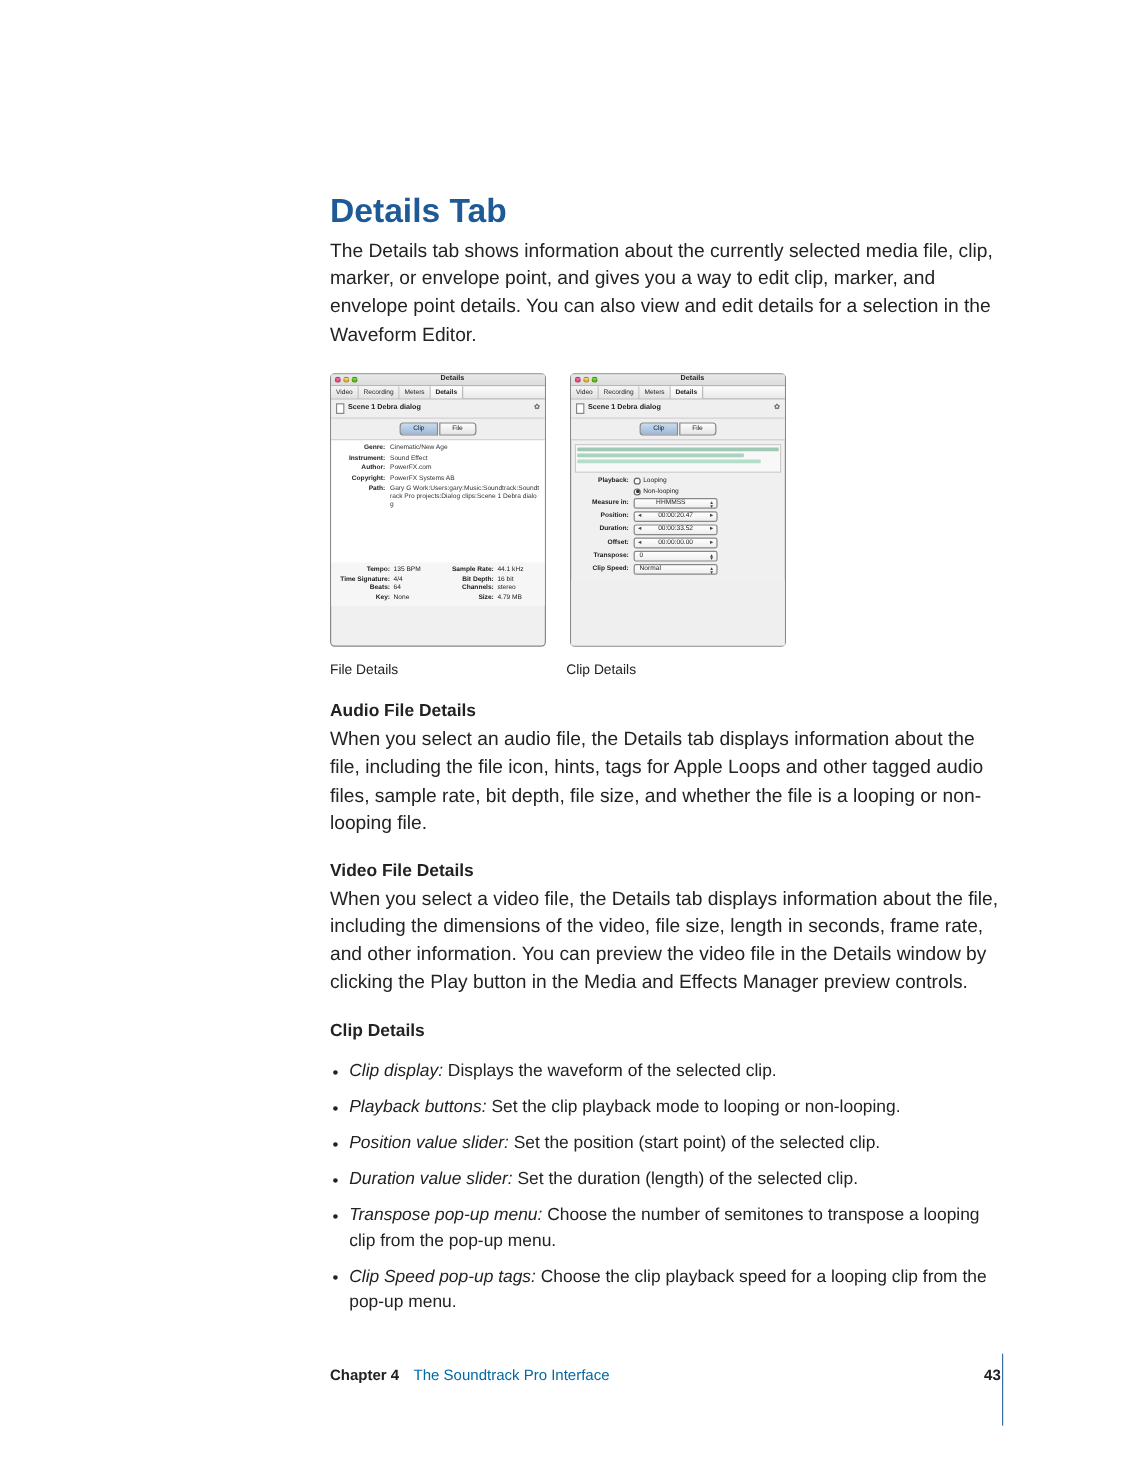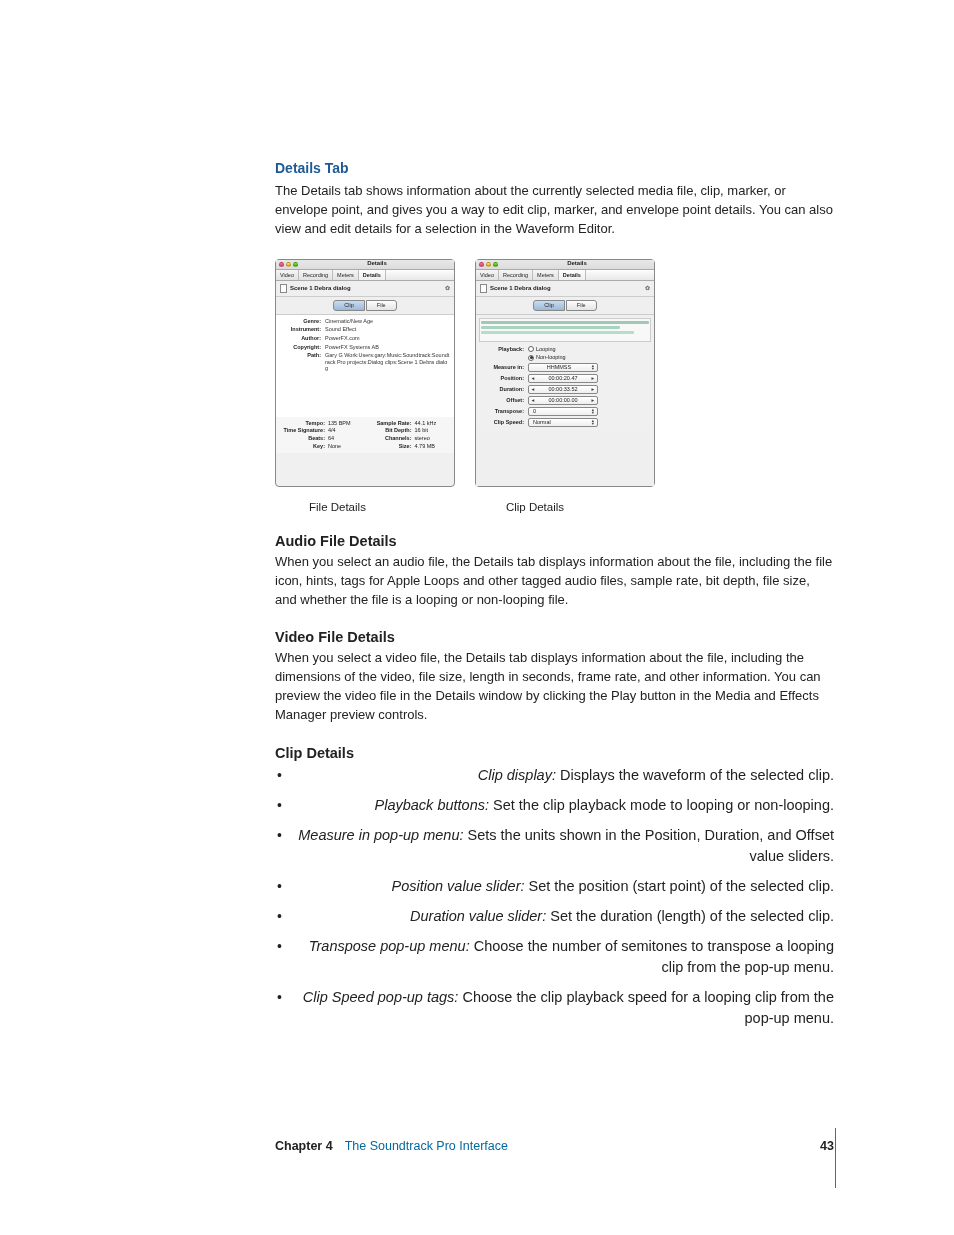--- a/index.html
+++ b/index.html
@@ -22,26 +22,26 @@
     .right-rule {
       position: absolute;
       right: 118px;
       top: 1128px;
       height: 60px;
       width: 1px;
       background: #3a6ea5;
     }
     h2.section-head {
       color: #1e5a96;
-      font-size: 14px;
+      font-size: 28px;
       font-weight: 600;
       margin-bottom: 6px;
     }
     p.body {
-      font-size: 13px;
+      font-size: 16px;
       line-height: 1.45;
       margin-bottom: 12px;
       color: #232323;
     }
     .figure-row {
       margin-top: 20px;
       margin-bottom: 12px;
     }
     .panels {
       display: flex;
@@ -254,36 +254,34 @@
       line-height: 3px;
       font-size: 4.5px;
       color: #444;
       align-items: center;
     }
     .caption-row {
       display: flex;
       gap: 140px;
       margin-top: 14px;
       font-size: 12px;
-      margin-left: 34px;
     }
     .caption {
       font-size: 11.5px;
     }
     h4.subhead {
       font-size: 14.5px;
       font-weight: 700;
       margin-top: 20px;
       margin-bottom: 4px;
     }
     ul.bullets {
       list-style: none;
       padding-left: 0;
-      margin-top: 4px;
-      text-align: right;
+      margin-top: 16px;
     }
     ul.bullets > li {
       position: relative;
       padding-left: 16px;
       font-size: 14.5px;
       line-height: 1.45;
       margin-bottom: 9px;
     }
     ul.bullets > li::before {
       content: "•";
@@ -503,21 +501,20 @@
   <h4 class="subhead">Audio File Details</h4>
   <p class="body">When you select an audio file, the Details tab displays information about the file, including the file icon, hints, tags for Apple Loops and other tagged audio files, sample rate, bit depth, file size, and whether the file is a looping or non-looping file.</p>
 
   <h4 class="subhead">Video File Details</h4>
   <p class="body">When you select a video file, the Details tab displays information about the file, including the dimensions of the video, file size, length in seconds, frame rate, and other information. You can preview the video file in the Details window by clicking the Play button in the Media and Effects Manager preview controls.</p>
 
   <h4 class="subhead">Clip Details</h4>
   <ul class="bullets" id="clip-bullets">
       <li><span class="term">Clip display:</span><span>  Displays the waveform of the selected clip.</span></li>
       <li><span class="term">Playback buttons:</span><span>  Set the clip playback mode to looping or non-looping.</span></li>
-      <li><span class="term">Measure in pop-up menu:</span><span>  Sets the units shown in the Position, Duration, and Offset value sliders.</span></li>
       <li><span class="term">Position value slider:</span><span>  Set the position (start point) of the selected clip.</span></li>
       <li><span class="term">Duration value slider:</span><span>  Set the duration (length) of the selected clip.</span></li>
       <li><span class="term">Transpose pop-up menu:</span><span>  Choose the number of semitones to transpose a looping clip from the pop-up menu.</span></li>
       <li><span class="term">Clip Speed pop-up tags:</span><span>  Choose the clip playback speed for a looping clip from the pop-up menu.</span></li>
     </ul>
 
 </div>
 
 <div class="footer">
   <span class="chapter-label">Chapter 4</span>

